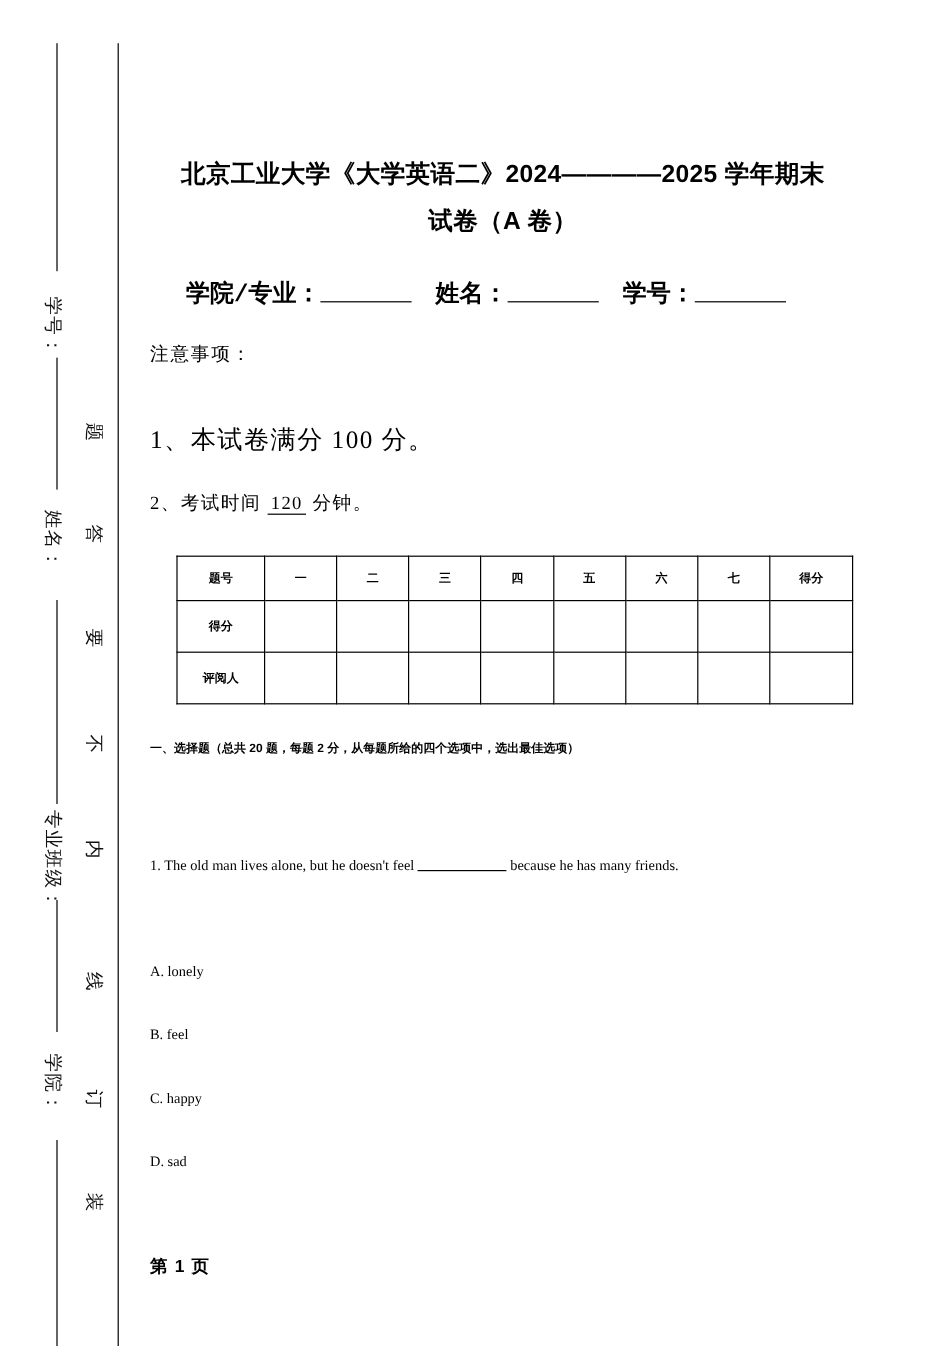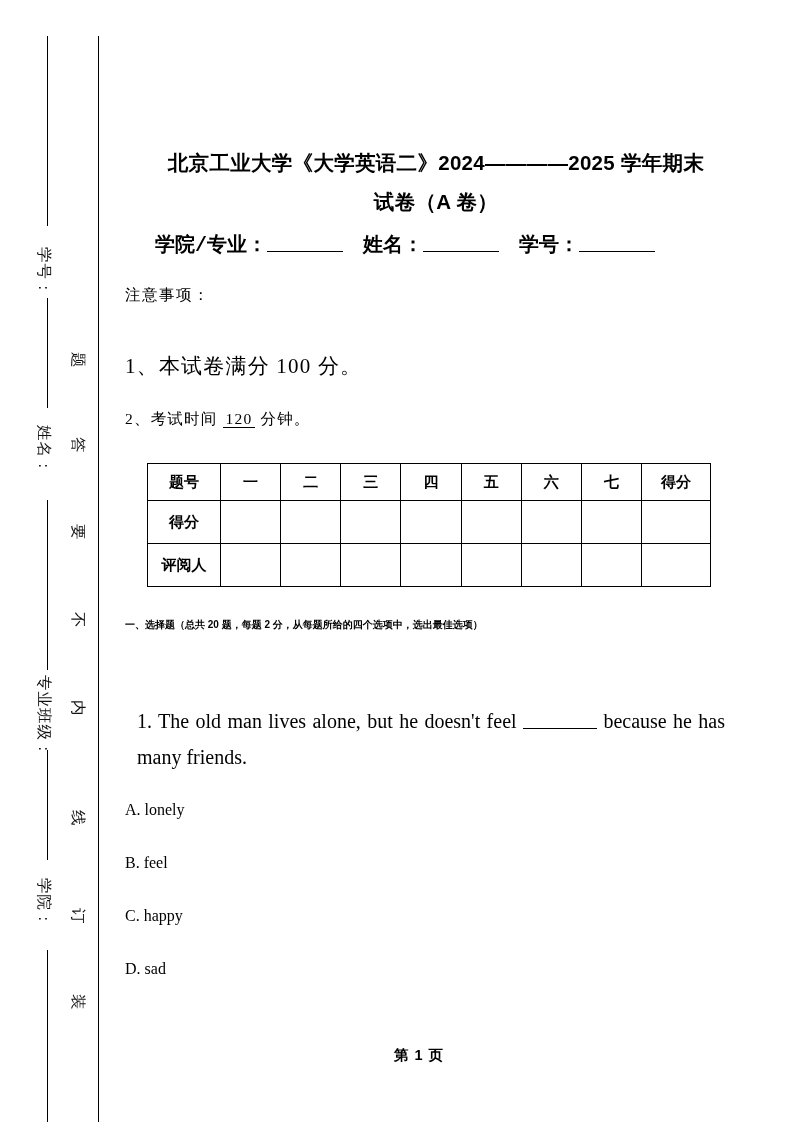--- a/index.html
+++ b/index.html
@@ -65,21 +65,21 @@
     height: 1122px;
   }
 
   .doc-title {
     font-family: "Liberation Sans", "DejaVu Sans", sans-serif;
     font-weight: bold;
     font-size: 20.5px;
     line-height: 34px;
     text-align: center;
     letter-spacing: 0.3px;
-    margin: 17px;
+    margin: 0;
   }
   .title-line1 {
     position: absolute;
     left: 0;
     top: 129px;
     width: 588px;
   }
   .title-line2 {
     position: absolute;
     left: 0;
@@ -140,21 +140,21 @@
     border-collapse: collapse;
     width: 564px;
     table-layout: fixed;
   }
   .score-table td {
     border: 1.3px solid #000;
     text-align: center;
     vertical-align: middle;
     font-family: Liberation Sans, sans-serif;
     font-weight: bold;
-    font-size: 15px;
+    font-size: 10px;
     padding: 0;
   }
   .score-table .col-label { width: 72px; }
   .score-table .col-last  { width: 68px; }
   .score-table tr.r-head td { height: 36px; }
   .score-table tr.r-body td { height: 42px; }
   .score-table td.cell-empty { font-weight: normal; }
 
   
   .section-heading {
@@ -164,52 +164,52 @@
     width: 588px;
     font-family: "Liberation Sans", "DejaVu Sans", sans-serif;
     font-weight: bold;
     font-size: 10px;
     line-height: 34px;
     text-align: justify;
     text-justify: inter-ideograph;
   }
   .question-text {
     position: absolute;
-    left: 12px;
+    left: 0;
     top: 703px;
     width: 588px;
-    font-size: 20px;
+    font-size: 12px;
     line-height: 36px;
     text-align: justify;
   }
   .q-blank {
     display: inline-block;
     border-bottom: 1.4px solid #000;
     width: 74px;
     height: 13px;
     vertical-align: -1px;
   }
   .options {
     position: absolute;
     left: 0;
     top: 800px;
     width: 588px;
   }
   .option {
-    font-size: 16px;
+    font-size: 12px;
     line-height: 19px;
     margin-bottom: 34px;
   }
 
   .footer {
     position: absolute;
     left: 0;
     top: 1046px;
     width: 588px;
-    text-align: center;
+    text-align: left;
     font-family: "Liberation Sans", "DejaVu Sans", sans-serif;
     font-weight: bold;
     font-size: 14.5px;
     letter-spacing: 1px;
   }
 </style>
 </head>
 <body>
 
 <div class="page">

